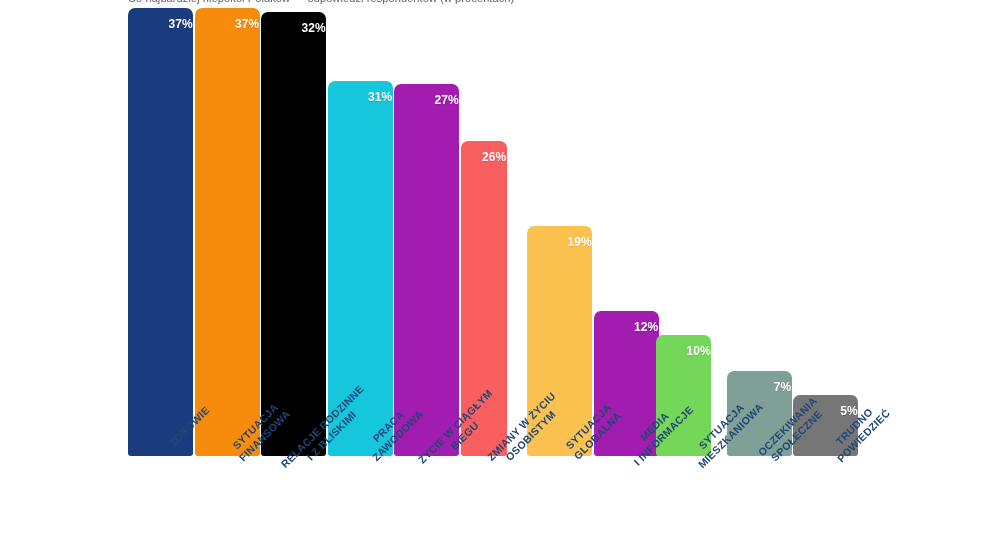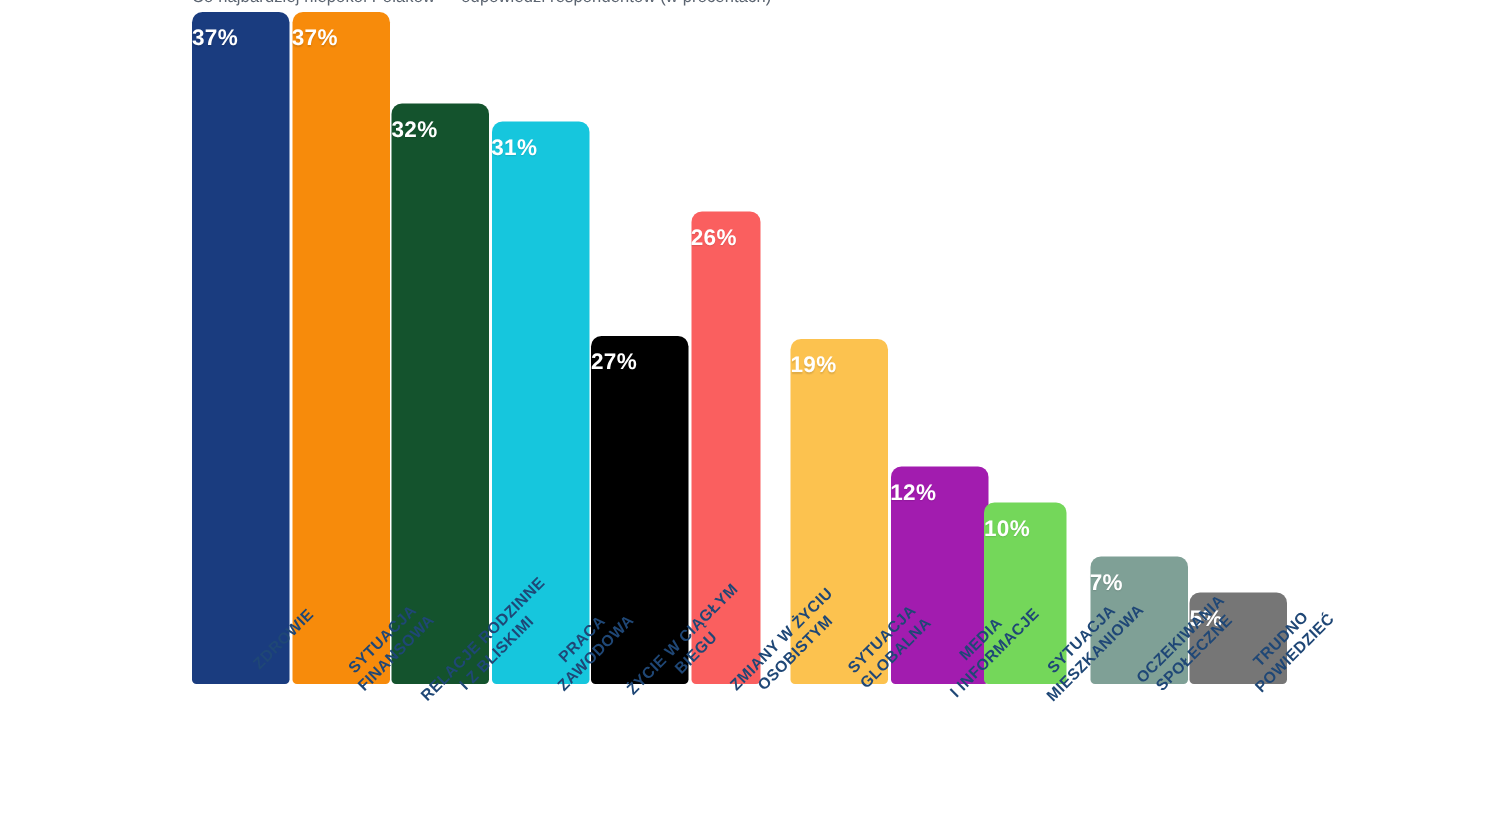--- a/index.html
+++ b/index.html
@@ -56,23 +56,23 @@
     width: 100%;
     border-radius: 7px 7px 3px 3px;
     box-sizing: border-box;
   }
 
   .bar-value {
     position: absolute;
     left: 0;
     width: 100%;
     top: 9px;
-    text-align: left;
+    text-align: right;
     color: #ffffff;
-    font-size: 15px;
+    font-size: 12px;
     font-weight: bold;
     letter-spacing: .2px;
     text-shadow: 0 1px 1px rgba(0,0,0,.12);
   }
 
   #axis-labels {
     position: absolute;
     left: 0;
     top: 456px;
     width: 996px;
@@ -110,31 +110,31 @@
         <div class="bar" style="height: 448px; background: rgb(26, 60, 127);">
           <div class="bar-value" style="color: rgb(255, 255, 255);">37%</div>
         </div>
       </div>
       <div class="bar-group" style="left: 194.5px; width: 65px; height: 448px;">
         <div class="bar" style="height: 448px; background: rgb(247, 139, 11);">
           <div class="bar-value" style="color: rgb(255, 255, 255);">37%</div>
         </div>
       </div>
       <div class="bar-group" style="left: 261px; width: 65px; height: 387px;">
-        <div class="bar" style="height: 387px; background: #14532d;">
+        <div class="bar" style="height: 444px; background: #000000;">
           <div class="bar-value" style="color: rgb(255, 255, 255);">32%</div>
         </div>
       </div>
       <div class="bar-group" style="left: 327.5px; width: 65px; height: 375px;">
         <div class="bar" style="height: 375px; background: rgb(22, 198, 221);">
           <div class="bar-value" style="color: rgb(255, 255, 255);">31%</div>
         </div>
       </div>
       <div class="bar-group" style="left: 394px; width: 65px; height: 327px;">
-        <div class="bar" style="height: 232px; background: #000000;">
+        <div class="bar" style="height: 372px; background: #a21caf;">
           <div class="bar-value" style="color: rgb(255, 255, 255);">27%</div>
         </div>
       </div>
       <div class="bar-group" style="left: 460.5px; width: 46px; height: 315px;">
         <div class="bar" style="height: 315px; background: rgb(250, 95, 95);">
           <div class="bar-value" style="color: rgb(255, 255, 255);">26%</div>
         </div>
       </div>
       <div class="bar-group" style="left: 527px; width: 65px; height: 230px;">
         <div class="bar" style="height: 230px; background: rgb(252, 194, 79); padding-left: 20px;">

